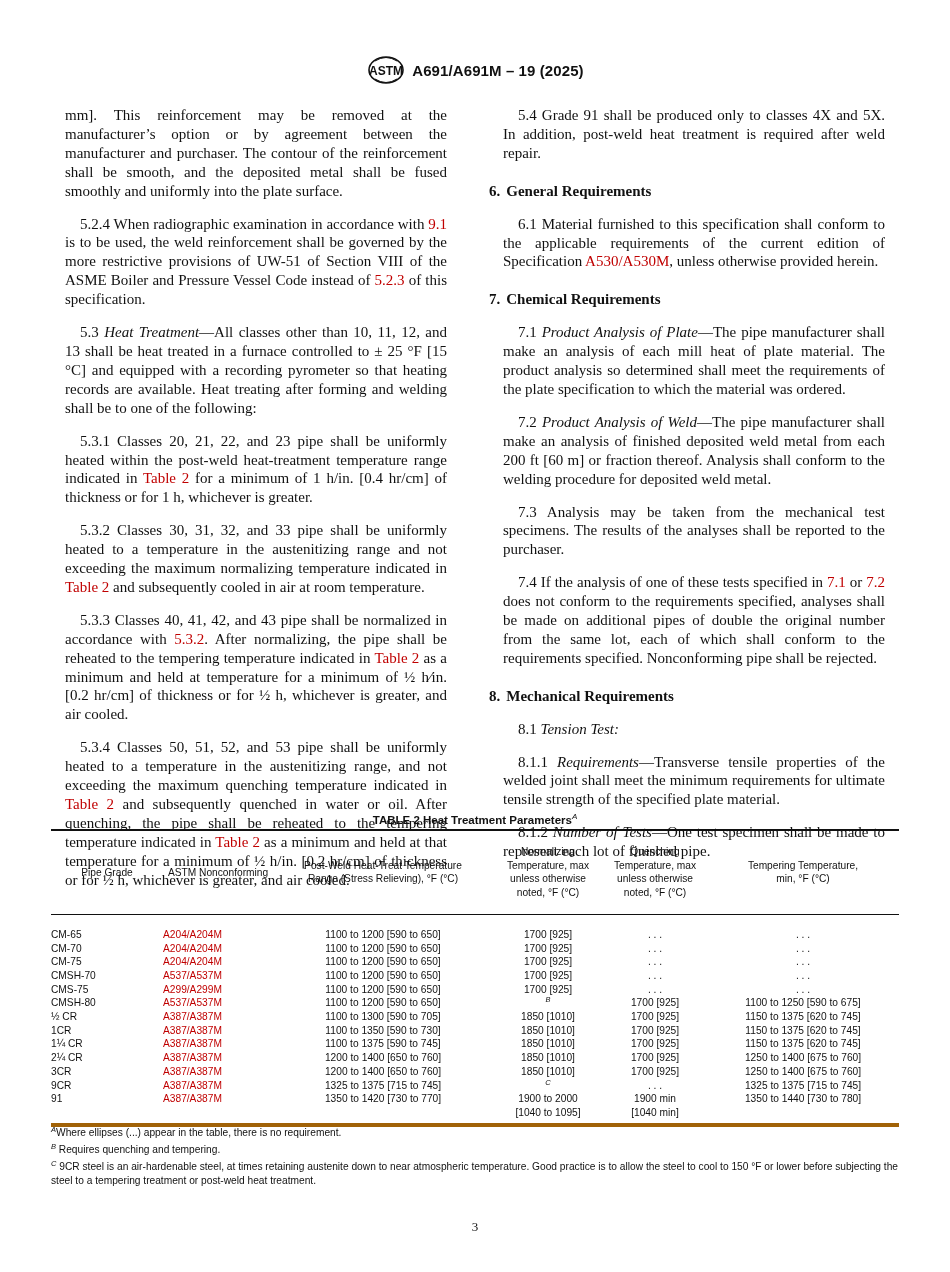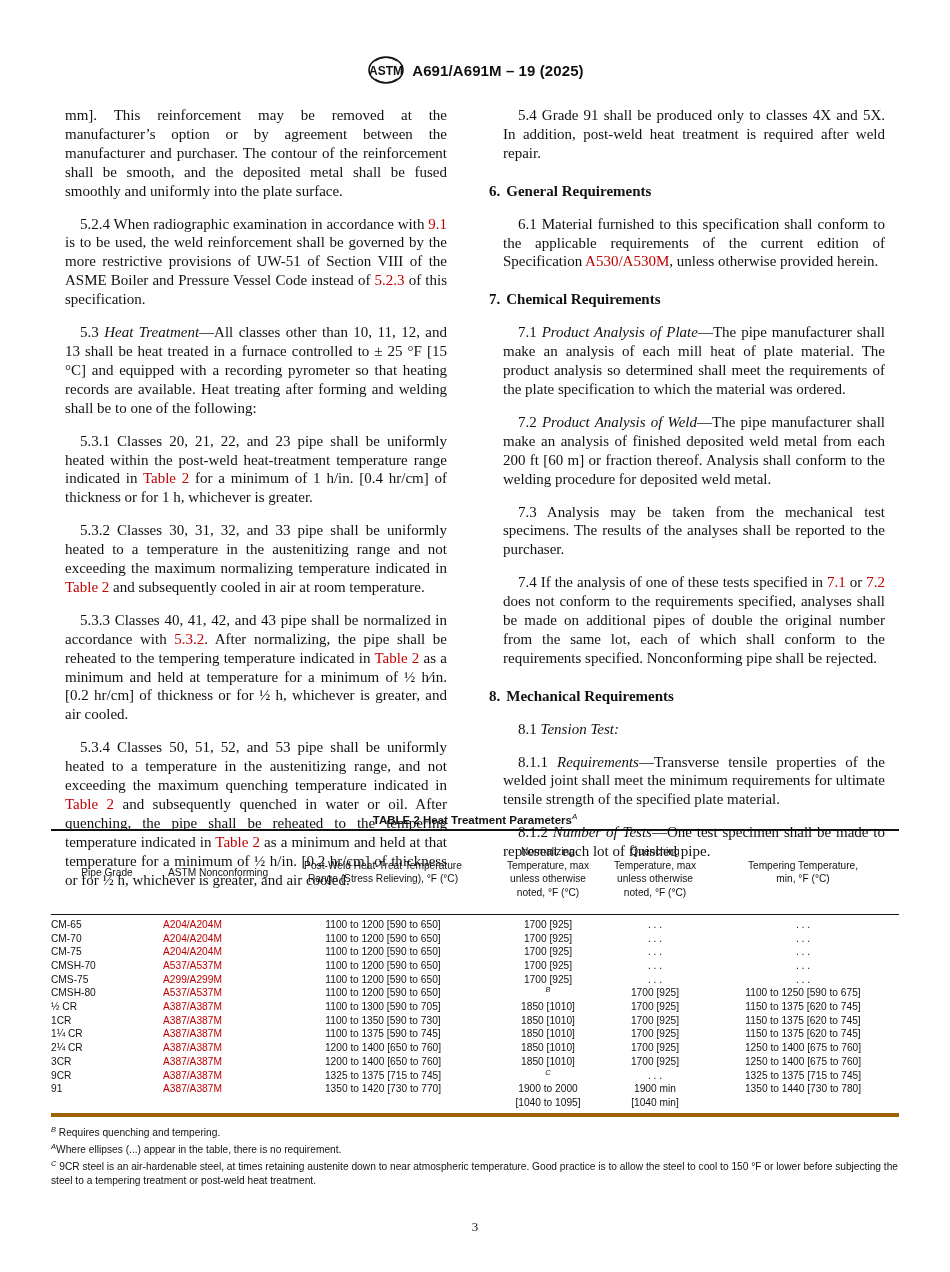--- a/index.html
+++ b/index.html
@@ -24,21 +24,21 @@
   .table-title { position: absolute; top: 812px; left: 0; width: 950px; text-align: center; font-family: "Liberation Sans", sans-serif; font-weight: bold; font-size: 11.5px; }
   .table-title sup { font-style: italic; font-weight: normal; font-size: 8px; }
 
   table.t2 { position: absolute; left: 51px; top: 829px; width: 848px; border-collapse: collapse; font-family: "Liberation Sans", sans-serif; font-size: 10.2px; line-height: 13.7px; }
   table.t2 thead tr { border-top: 2px solid #111; border-bottom: 1px solid #111; }
   table.t2 th { font-weight: normal; text-align: center; vertical-align: middle; padding: 14px 2px; }
   table.t2 tbody tr:last-child { border-bottom: 4px solid #a16207; }
   table.t2 td { padding: 0 2px; vertical-align: top; text-align: center; white-space: nowrap; }
   table.t2 td.grade { text-align: left; padding-left: 0; }
   table.t2 td.spec { text-align: left; color: #c00000; padding-left: 0; }
-  table.t2 tbody tr:first-child td { padding-top: 3px; }
+  table.t2 tbody tr:first-child td { padding-top: 13px; }
   table.t2 tbody tr:last-child td { padding-bottom: 3px; }
   .fnmark { font-style: italic; font-size: 7.5px; vertical-align: super; line-height: 0; }
 
   .footnotes { position: absolute; left: 51px; top: 1123px; width: 850px; font-family: "Liberation Sans", sans-serif; font-size: 10.2px; line-height: 13.7px; }
   .footnotes div { margin: 0; }
   .footnotes sup { font-style: italic; font-size: 7.5px; }
 
   .page-num { position: absolute; top: 1219px; left: 0; width: 950px; text-align: center; font-family: "Liberation Serif", serif; font-size: 13px; }
 </style>
 </head>
@@ -271,19 +271,19 @@
           <td>
             <div>1900 min</div>
             <div>[1040 min]</div>
           </td>
           <td>1350 to 1440 [730 to 780]</td>
         </tr>
       </tbody>
   </table>
 
   <div class="footnotes">
+    <div><sup>A</sup><span>Where ellipses (...) appear in the table, there is no requirement.</span></div>
     <div><sup>B</sup><span> Requires quenching and tempering.</span></div>
-    <div><sup>A</sup><span>Where ellipses (...) appear in the table, there is no requirement.</span></div>
     <div><sup>C</sup><span> 9CR steel is an air-hardenable steel, at times retaining austenite down to near atmospheric temperature. Good practice is to allow the steel to cool to 150 °F or lower before subjecting the steel to a tempering treatment or post-weld heat treatment.</span></div>
   </div>
 
   <div class="page-num">3</div>
 </div>
 
 </body></html>

